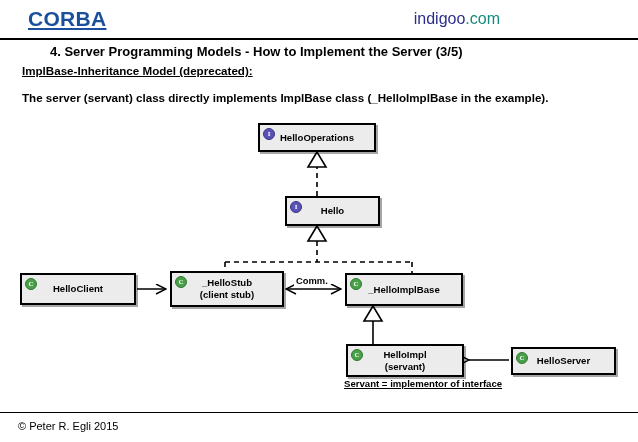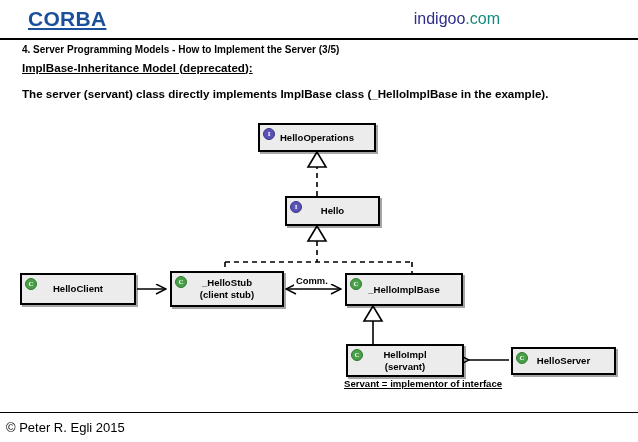--- a/index.html
+++ b/index.html
@@ -47,24 +47,25 @@
   #header-rule {
     position: absolute;
     left: 0; top: 38px;
     width: 638px; height: 2px;
     background: #000000;
   }
 
   
   #title-block { position: absolute; left: 22px; top: 44px; width: 600px; }
   #slide-title {
-    font-size: 10px;
+    font-size: 13px;
     font-weight: bold;
     line-height: 1.25;
     white-space: nowrap;
+    margin-left: 28px;
   }
   #subtitle {
     margin-top: 4px;
     font-size: 11.6px;
     font-weight: bold;
     text-decoration: underline;
     line-height: 1.25;
     white-space: nowrap;
   }
   #lead-text {
@@ -136,22 +137,22 @@
 
   
   #footer-rule {
     position: absolute;
     left: 0; top: 412px;
     width: 638px; height: 1px;
     background: #000000;
   }
   #copyright {
     position: absolute;
-    left: 6px; top: 420px;
-    font-size: 13px;
+    left: 18px; top: 420px;
+    font-size: 11px;
     color: #000000;
     white-space: nowrap;
   }
   #page-meta {
     position: absolute;
     right: 17px; top: 417px;
     text-align: left;
     font-size: 7.6px;
     line-height: 1.45;
     color: #000000;

